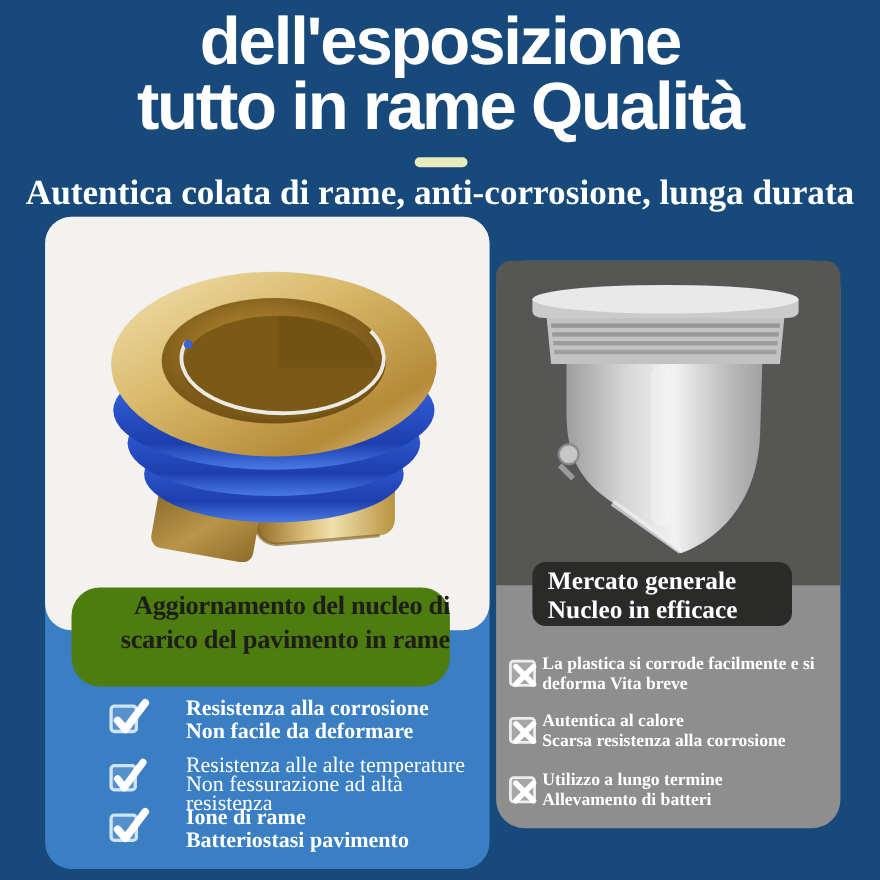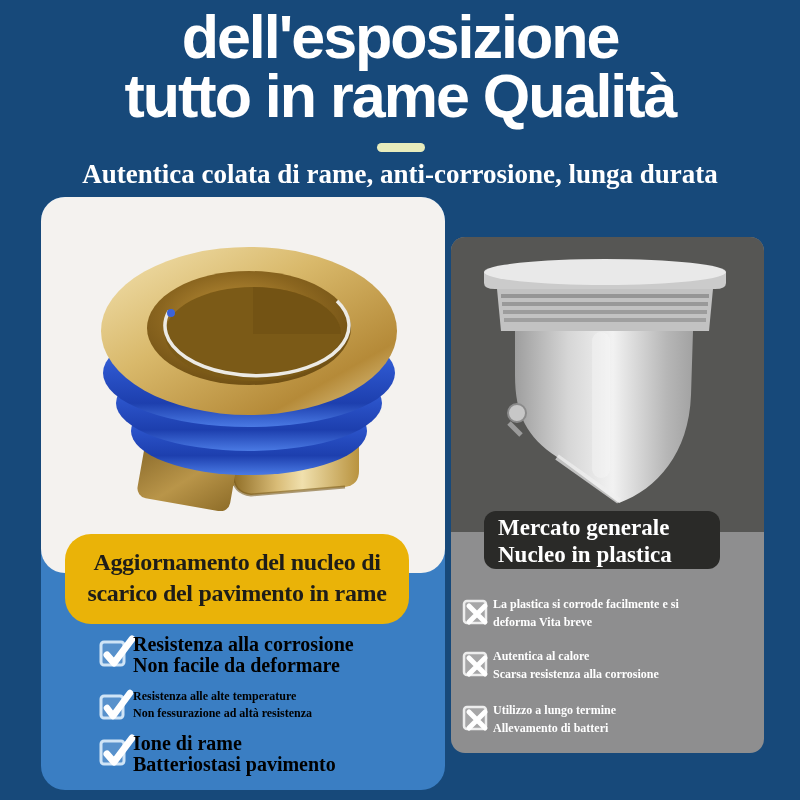--- a/index.html
+++ b/index.html
@@ -13,63 +13,63 @@
     position:absolute;top:8px;left:0;width:800px;text-align:center;
     font-family:"Liberation Sans",sans-serif;font-weight:700;color:#ffffff;
     font-size:61px;line-height:59px;letter-spacing:-2px;
   }
   .divider{
     position:absolute;top:143px;left:377px;width:48px;height:9px;
     border-radius:5px;background:#e8ecbc;
   }
   .subtitle{
     position:absolute;top:153px;left:0;width:800px;text-align:center;
-    font-weight:700;color:#ffffff;font-size:27px;line-height:42px;
+    font-weight:700;color:#ffffff;font-size:32px;line-height:42px;
   }
   
   .left-card{
     position:absolute;left:41px;top:197px;width:404px;height:593px;
     border-radius:24px;background:#3a7ec3;
   }
   .left-photo{
     position:absolute;left:0;top:0;width:404px;height:376px;
     border-radius:24px;background:#f4f2ef;
   }
   .left-photo svg{position:absolute;left:42px;top:38px;}
   .left-badge{
     position:absolute;left:24px;top:337px;width:344px;height:90px;
-    border-radius:26px;background:#eab308;color:#1e1d19;
-    text-align:center;font-weight:700;font-size:24px;line-height:31px;
-    padding-top:13px;box-sizing:border-box;letter-spacing:-0.3px;
-  }
-  .citem{position:absolute;left:58px;display:flex;color:#000000;}
+    border-radius:26px;background:#4d7c0f;color:#1e1d19;
+    text-align:right;font-weight:700;font-size:24px;line-height:31px;
+    padding-top:2px;box-sizing:border-box;letter-spacing:-0.3px;
+  }
+  .citem{position:absolute;left:58px;display:flex;color:#ffffff;gap:36px;}
   .cicon{width:34px;flex:none;}
   .cicon svg{overflow:visible;}
   .ctxt .l1,.ctxt .l2{display:block;}
   .citem-lg{font-weight:700;font-size:20px;line-height:21px;}
-  .citem-sm{font-weight:700;font-size:12px;line-height:17px;}
+  .citem-sm{font-weight:400;font-size:20px;line-height:17px;}
   
   .right-card{
     position:absolute;left:451px;top:237px;width:313px;height:516px;
-    border-radius:14px;background:#8e8e8f;
+    border-radius:26px;background:#8e8e8f;
   }
   .right-photo{
     position:absolute;left:0;top:0;width:313px;height:295px;
     border-radius:14px 14px 0 0;background:#565654;
   }
   .right-photo svg{position:absolute;left:28px;top:20px;}
   .right-badge{
     position:absolute;left:33px;top:274px;width:236px;height:58px;
     border-radius:12px;background:#2a2a28;color:#ffffff;
     font-weight:700;font-size:23px;line-height:27px;
     padding:3px 0 0 14px;box-sizing:border-box;
   }
   .xitem{
     position:absolute;left:10px;display:flex;color:#ffffff;
-    font-weight:700;font-size:12px;line-height:18px;
+    font-weight:700;font-size:16px;line-height:18px;
   }
   .xicon{width:32px;flex:none;padding-top:1px;}
   .xicon svg{overflow:visible;}
 </style>
 </head>
 <body>
 
 <div class="stage">
 
   <div class="title">
@@ -208,21 +208,21 @@
         <path d="M78,200 L140,244" stroke="#f0f0f0" stroke-width="6" fill="none" opacity="0.7"></path>
         <path d="M122,84 L122,212" stroke="#fafafa" stroke-width="18" stroke-linecap="round" opacity="0.35"></path>
 
         <circle cx="38" cy="156" r="9" fill="#c7c7c7" stroke="#8b8b8b" stroke-width="2"></circle>
         <path d="M30,166 L42,178" stroke="#9b9b9b" stroke-width="5"></path>
       </svg>
     </div>
 
     <div class="right-badge">
       <span>Mercato generale</span><br>
-      <span>Nucleo in plastica</span>
+      <span>Nucleo in efficace</span>
     </div>
 
     <div class="xitem" style="top:358px">
       <span class="xicon">
         <svg width="30" height="30" viewBox="0 0 30 30">
           <rect x="3" y="5" width="22" height="22" rx="3" fill="rgba(255,255,255,0.22)" stroke="#ededed" stroke-width="2.5"></rect>
           <path d="M8,10 L24,26 M24,10 L8,26" stroke="#ffffff" stroke-width="5" stroke-linecap="round"></path>
         </svg>
       </span>
       <span class="ctxt">

